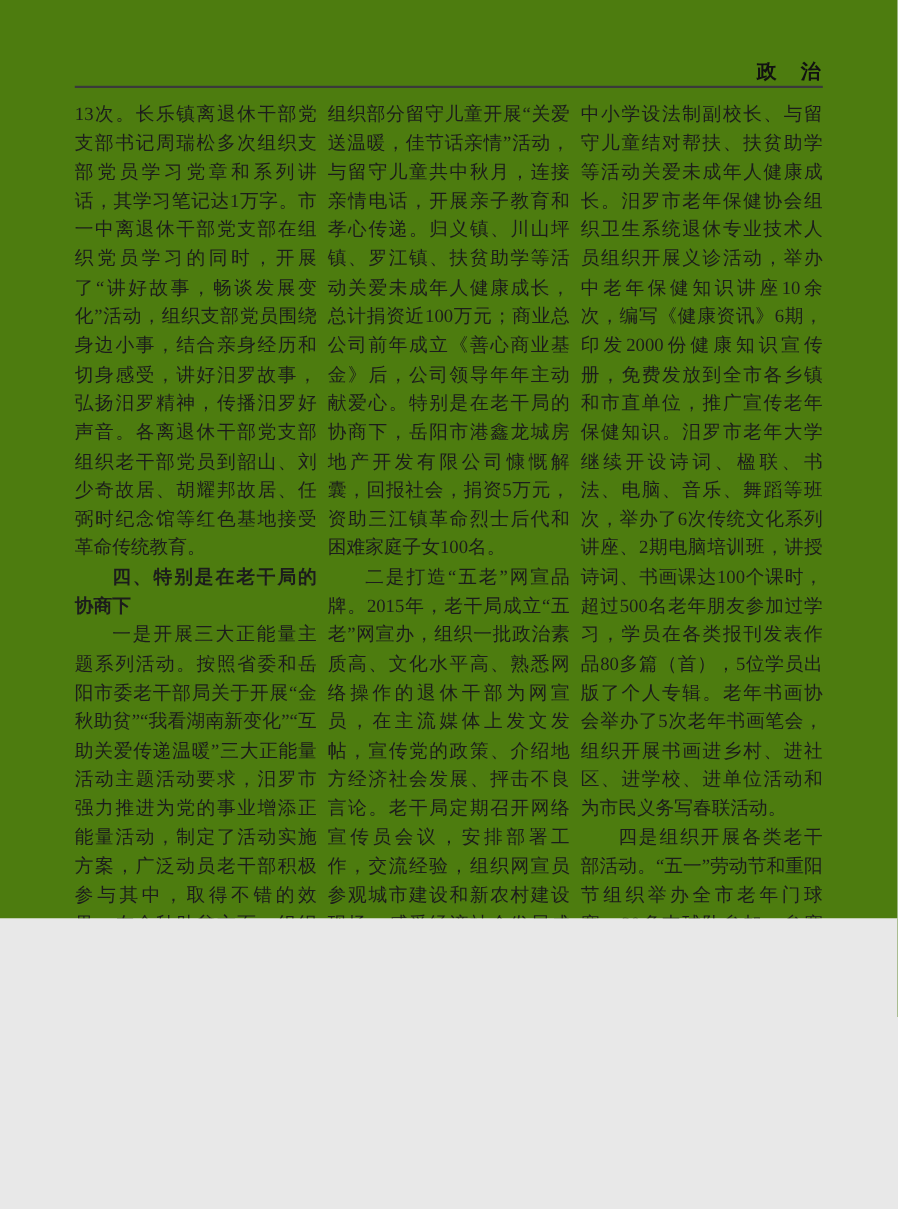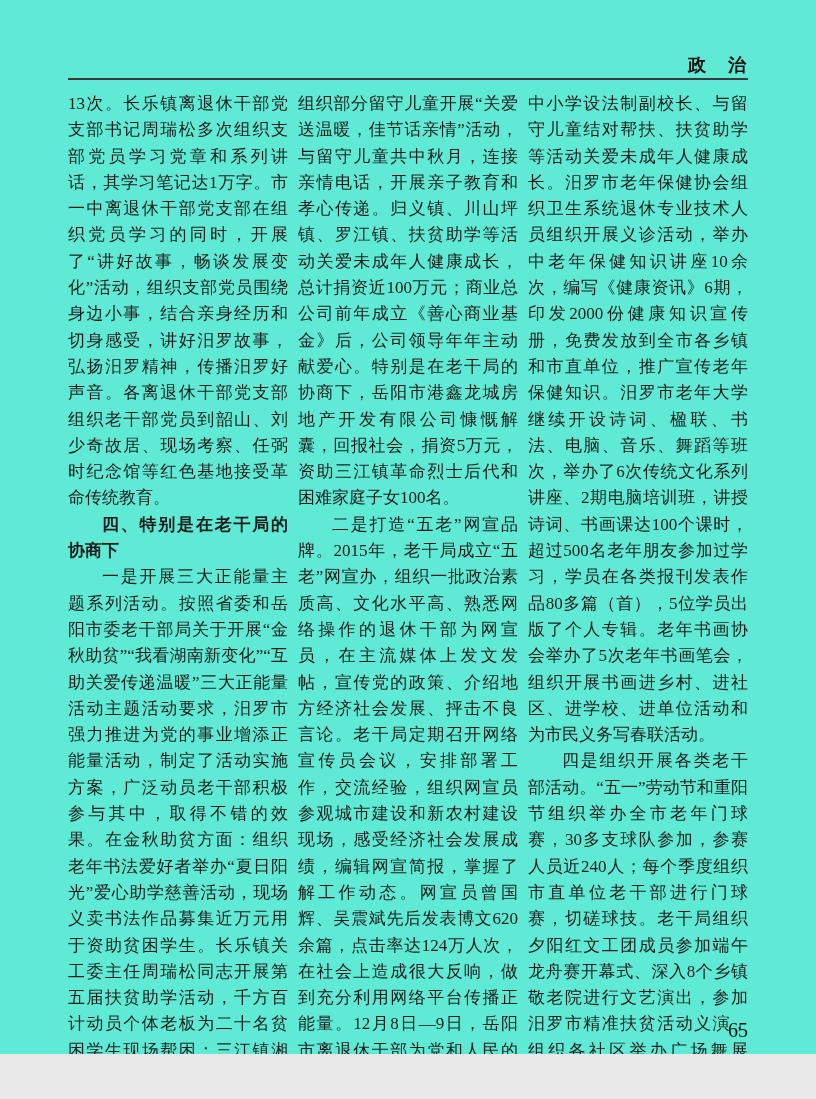--- a/index.html
+++ b/index.html
@@ -3,23 +3,23 @@
 <meta charset="utf-8">
 <style>
   html, body {
     margin: 0;
     padding: 0;
     background: #e8e8e8;
   }
   .page {
     position: relative;
     width: 816px;
-    height: 1054px;
+    height: 835px;
     margin: 0 auto;
-    background: #5eead4;
+    background: #4d7c0f;
     font-family: "Liberation Serif", "DejaVu Serif", serif;
     color: #1c1c1c;
     overflow: hidden;
     text-decoration: underline;
   }
   .running-head {
     position: absolute;
     top: 53px;
     left: 68px;
     width: 680px;
@@ -76,21 +76,21 @@
 <body>
 
 <div class="page">
 
   <div class="running-head">政　治</div>
 
   <div class="head-rule"></div>
 
   <div class="text-columns">
       <div class="column">
-        <p class="para">13次。长乐镇离退休干部党支部书记周瑞松多次组织支部党员学习党章和系列讲话，其学习笔记达1万字。市一中离退休干部党支部在组织党员学习的同时，开展了“讲好故事，畅谈发展变化”活动，组织支部党员围绕身边小事，结合亲身经历和切身感受，讲好汨罗故事，弘扬汨罗精神，传播汨罗好声音。各离退休干部党支部组织老干部党员到韶山、刘少奇故居、现场考察、任弼时纪念馆等红色基地接受革命传统教育。</p>
+        <p class="para">13次。长乐镇离退休干部党支部书记周瑞松多次组织支部党员学习党章和系列讲话，其学习笔记达1万字。市一中离退休干部党支部在组织党员学习的同时，开展了“讲好故事，畅谈发展变化”活动，组织支部党员围绕身边小事，结合亲身经历和切身感受，讲好汨罗故事，弘扬汨罗精神，传播汨罗好声音。各离退休干部党支部组织老干部党员到韶山、刘少奇故居、胡耀邦故居、任弼时纪念馆等红色基地接受革命传统教育。</p>
         <p class="para indent bold">四、特别是在老干局的协商下</p>
         <p class="para indent">一是开展三大正能量主题系列活动。按照省委和岳阳市委老干部局关于开展“金秋助贫”“我看湖南新变化”“互助关爱传递温暖”三大正能量活动主题活动要求，汨罗市强力推进为党的事业增添正能量活动，制定了活动实施方案，广泛动员老干部积极参与其中，取得不错的效果。在金秋助贫方面：组织老年书法爱好者举办“夏日阳光”爱心助学慈善活动，现场义卖书法作品募集近万元用于资助贫困学生。长乐镇关工委主任周瑞松同志开展第五届扶贫助学活动，千方百计动员个体老板为二十名贫困学生现场帮困；三江镇湘平村老干部杨驹爹始创扶贫教育基金，募集基金30余万元全部用于资助贫困学生；神鼎山镇离退休党支部积极推动建立了帮扶基金会，账户存款有10余万元。在看湖南发展新变化方面：组织开展老同志网络摄影作品征集活动，共收到以“一极三宜”为主题反映岳阳政治、经济、文化、环保、民生等风景、纪实、民俗等摄影作品128幅，评出优秀作品10幅，对5为老干部的摄影作品给予奖励。在互助关爱传递温暖方面：</p>
       </div>
       <div class="column">
         <p class="para">组织部分留守儿童开展“关爱送温暖，佳节话亲情”活动，与留守儿童共中秋月，连接亲情电话，开展亲子教育和孝心传递。归义镇、川山坪镇、罗江镇、扶贫助学等活动关爱未成年人健康成长，总计捐资近100万元；商业总公司前年成立《善心商业基金》后，公司领导年年主动献爱心。特别是在老干局的协商下，岳阳市港鑫龙城房地产开发有限公司慷慨解囊，回报社会，捐资5万元，资助三江镇革命烈士后代和困难家庭子女100名。</p>
         <p class="para indent">二是打造“五老”网宣品牌。2015年，老干局成立“五老”网宣办，组织一批政治素质高、文化水平高、熟悉网络操作的退休干部为网宣员，在主流媒体上发文发帖，宣传党的政策、介绍地方经济社会发展、抨击不良言论。老干局定期召开网络宣传员会议，安排部署工作，交流经验，组织网宣员参观城市建设和新农村建设现场，感受经济社会发展成绩，编辑网宣简报，掌握了解工作动态。网宣员曾国辉、吴震斌先后发表博文620余篇，点击率达124万人次，在社会上造成很大反响，做到充分利用网络平台传播正能量。12月8日—9日，岳阳市离退休干部为党和人民的事业增添正能量活动推进会在汨罗市召开，网宣员曾国辉在会上作经验介绍，打造汨罗市五老网宣工作的一张名片。</p>
       </div>
       <div class="column">
         <p class="para">中小学设法制副校长、与留守儿童结对帮扶、扶贫助学等活动关爱未成年人健康成长。汨罗市老年保健协会组织卫生系统退休专业技术人员组织开展义诊活动，举办中老年保健知识讲座10余次，编写《健康资讯》6期，印发2000份健康知识宣传册，免费发放到全市各乡镇和市直单位，推广宣传老年保健知识。汨罗市老年大学继续开设诗词、楹联、书法、电脑、音乐、舞蹈等班次，举办了6次传统文化系列讲座、2期电脑培训班，讲授诗词、书画课达100个课时，超过500名老年朋友参加过学习，学员在各类报刊发表作品80多篇（首），5位学员出版了个人专辑。老年书画协会举办了5次老年书画笔会，组织开展书画进乡村、进社区、进学校、进单位活动和为市民义务写春联活动。</p>
         <p class="para indent">四是组织开展各类老干部活动。“五一”劳动节和重阳节组织举办全市老年门球赛，30多支球队参加，参赛人员近240人；每个季度组织市直单位老干部进行门球赛，切磋球技。老干局组织夕阳红文工团成员参加端午龙舟赛开幕式、深入8个乡镇敬老院进行文艺演出，参加汨罗市精准扶贫活动义演，组织各社区举办广场舞展演，展示老年人积极向上的精神风貌。举办汨罗市健康长寿老人评选活动，历时三个多月，经过宣传发动，基层申报、现场考察、评审组评审等环节，评出38位老人健康长寿老人，其中百岁老人5名，并将何满等6位老人报岳阳市参评。通过组织开展各类健康有益的活动，丰富老年朋友精神文化生活，倡导文明和谐新风尚。</p>

